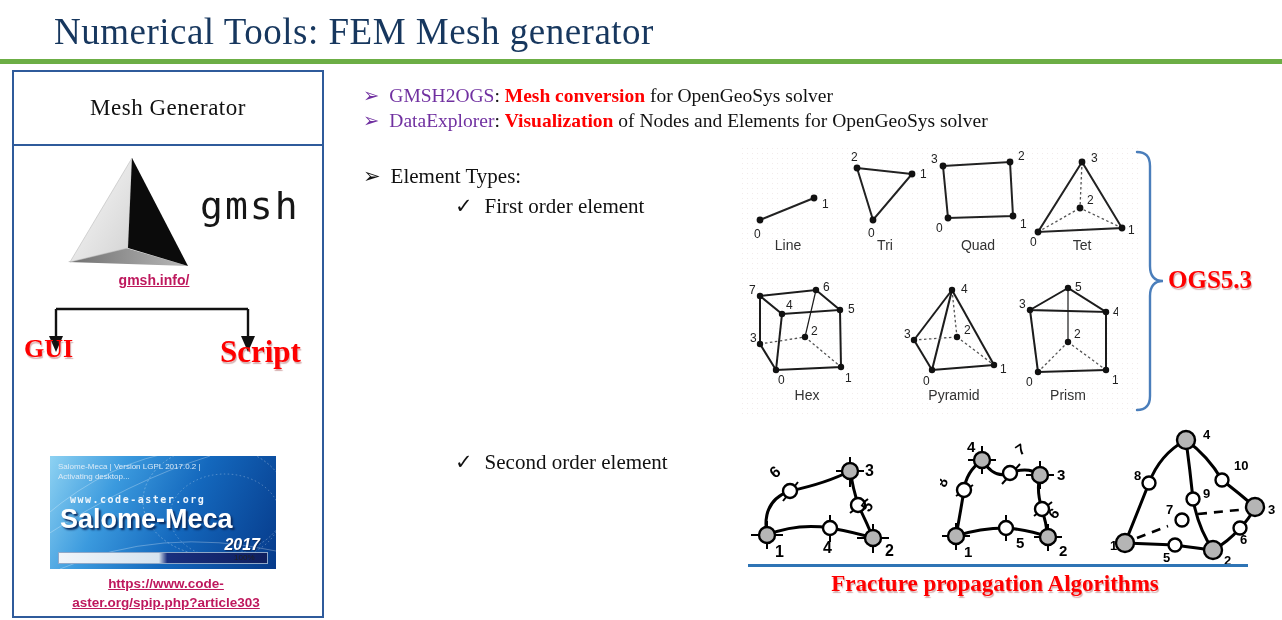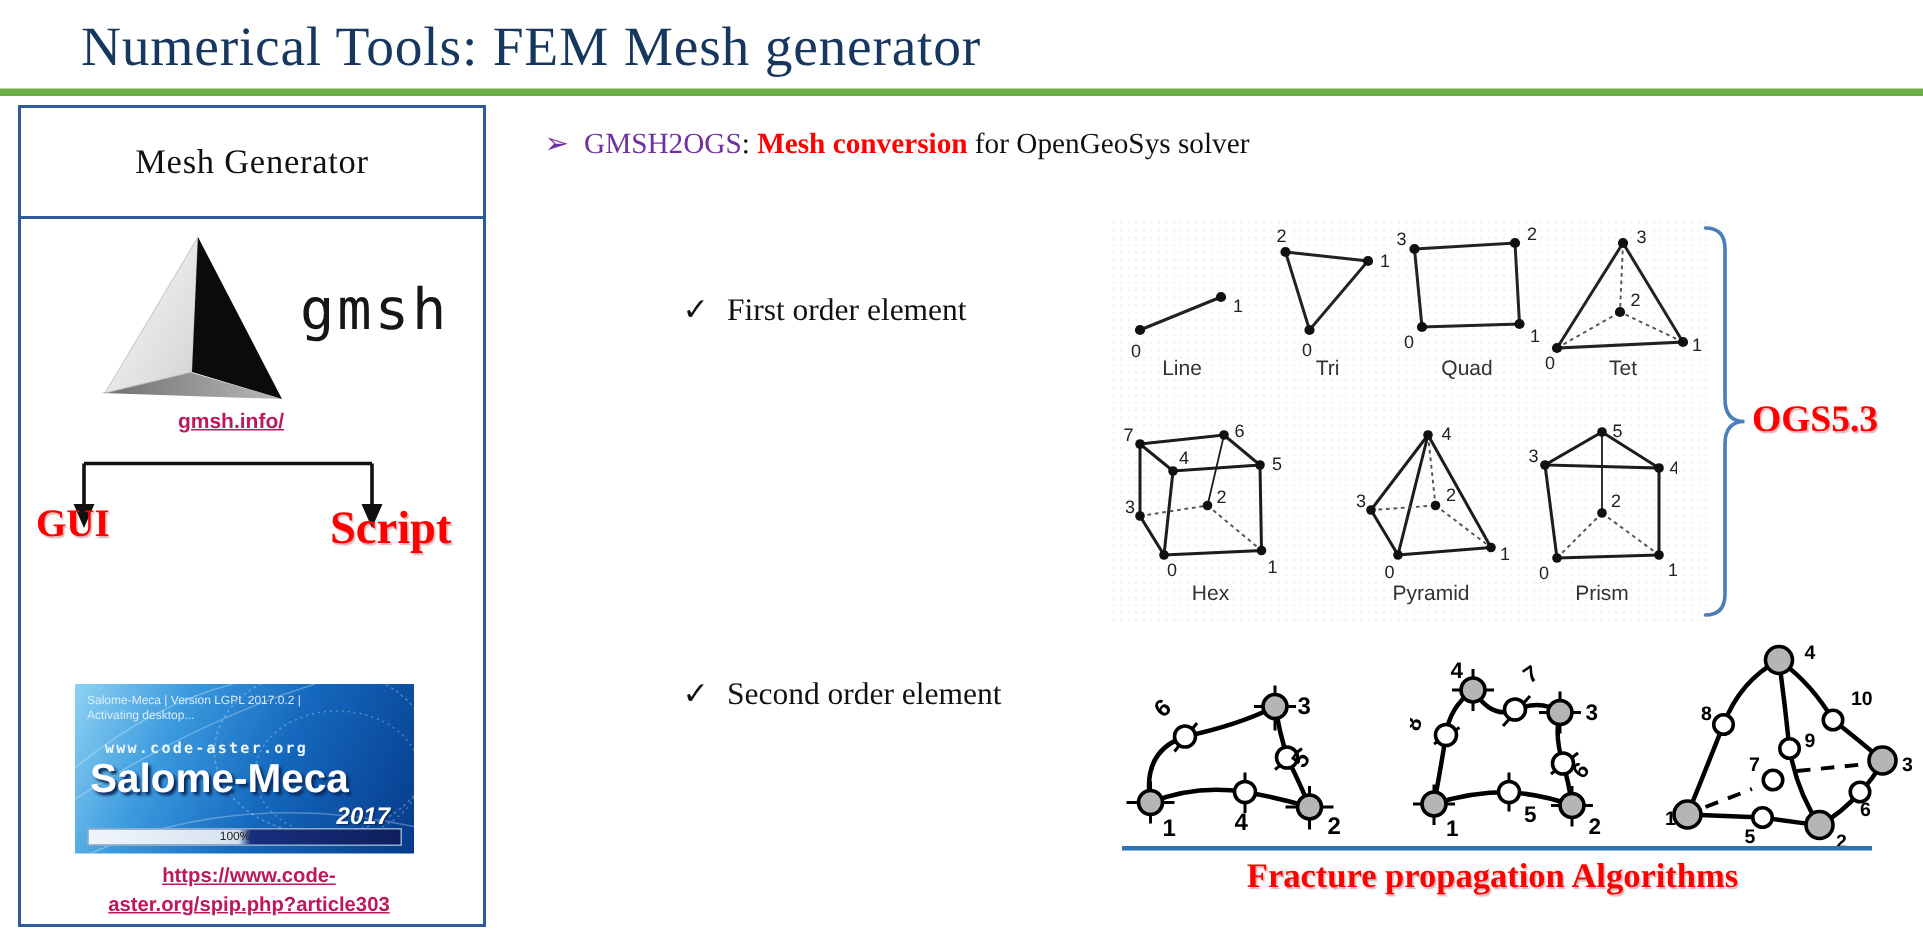--- a/index.html
+++ b/index.html
@@ -30,21 +30,21 @@
   .splash-ver{left:8px;top:6px;font-size:8px;color:#dcebf7;}
   .splash-status{left:8px;top:16px;font-size:8px;color:#dcebf7;}
   .splash-site{left:20px;top:38px;font-size:10px;font-weight:bold;letter-spacing:1.5px;color:#eef6fc;
                font-family:"DejaVu Sans Mono",monospace;}
   .splash-name{left:10px;top:48px;font-size:27px;font-weight:bold;
                text-shadow:2px 2px 2px #0a2a5e;}
   .splash-year{right:16px;top:80px;font-size:16px;font-weight:bold;font-style:italic;
                text-shadow:1px 1px 1px #0a2a5e;}
   .splash-bar{left:8px;right:8px;bottom:5px;height:10px;border:1px solid #8fa8c8;
               background:linear-gradient(90deg,#f0f5fa 0%,#d6e3ef 48%,#192f7e 52%,#0f1f5e 100%);}
-  .splash-pct{position:absolute;left:0;top:0;width:94%;text-align:center;font-size:8px;color:#222;line-height:10px;}
+  .splash-pct{position:absolute;left:0;top:0;width:94%;text-align:right;font-size:8px;color:#222;line-height:10px;}
   .code-link{left:6px;top:502px;width:292px;text-align:center;font-size:13.5px;line-height:19px;}
 
   
   .bullet-line{font-size:19.5px;white-space:nowrap;}
   .purple{color:#7030A0;}
   .red-inline{color:#FF0000;font-weight:bold;}
   .b-arrow{margin-right:10px;}
   .heading-line{font-size:21px;}
   .check-line{font-size:21px;}
   .check{margin-right:12px;}
@@ -123,21 +123,27 @@
 
     <div class="abs code-link blue-link">
       <div>https://www.code-</div>
       <div>aster.org/spip.php?article303</div>
     </div>
   </div>
 
   <div class="abs bullet-line" style="left:363px;top:84px">
     <span class="b-arrow purple">➢</span><span class="purple">GMSH2OGS</span><span>: </span><span class="red-inline">Mesh conversion</span><span> for OpenGeoSys solver</span>
   </div>
-
+  <div class="abs bullet-line" style="left:363px;top:109px">
+    <span class="b-arrow purple">➢</span><span class="purple">DataExplorer</span><span>: </span><span class="red-inline">Visualization</span><span> of Nodes and Elements for OpenGeoSys solver</span>
+  </div>
+
+  <div class="abs heading-line" style="left:363px;top:164px">
+    <span class="b-arrow">➢</span><span>Element Types:</span>
+  </div>
   <div class="abs check-line" style="left:455px;top:450px">
     <span class="check">✓</span><span>Second order element</span>
   </div>
   <div class="abs check-line" style="left:455px;top:194px">
     <span class="check">✓</span><span>First order element</span>
   </div>
 
   <div class="abs dotgrid"></div>
 
   <svg class="abs el-svg" style="left:752px;top:158px" width="85" height="96" viewBox="0 0 85 96">

